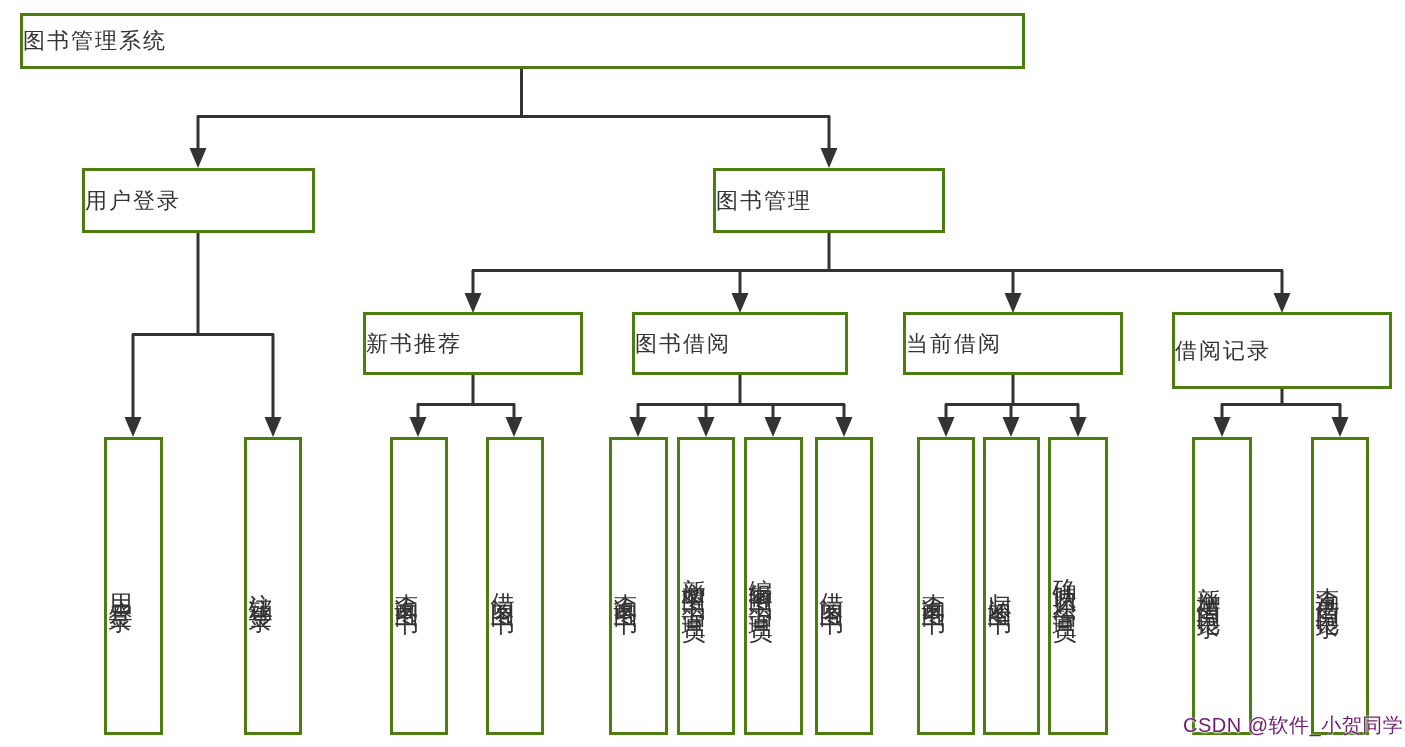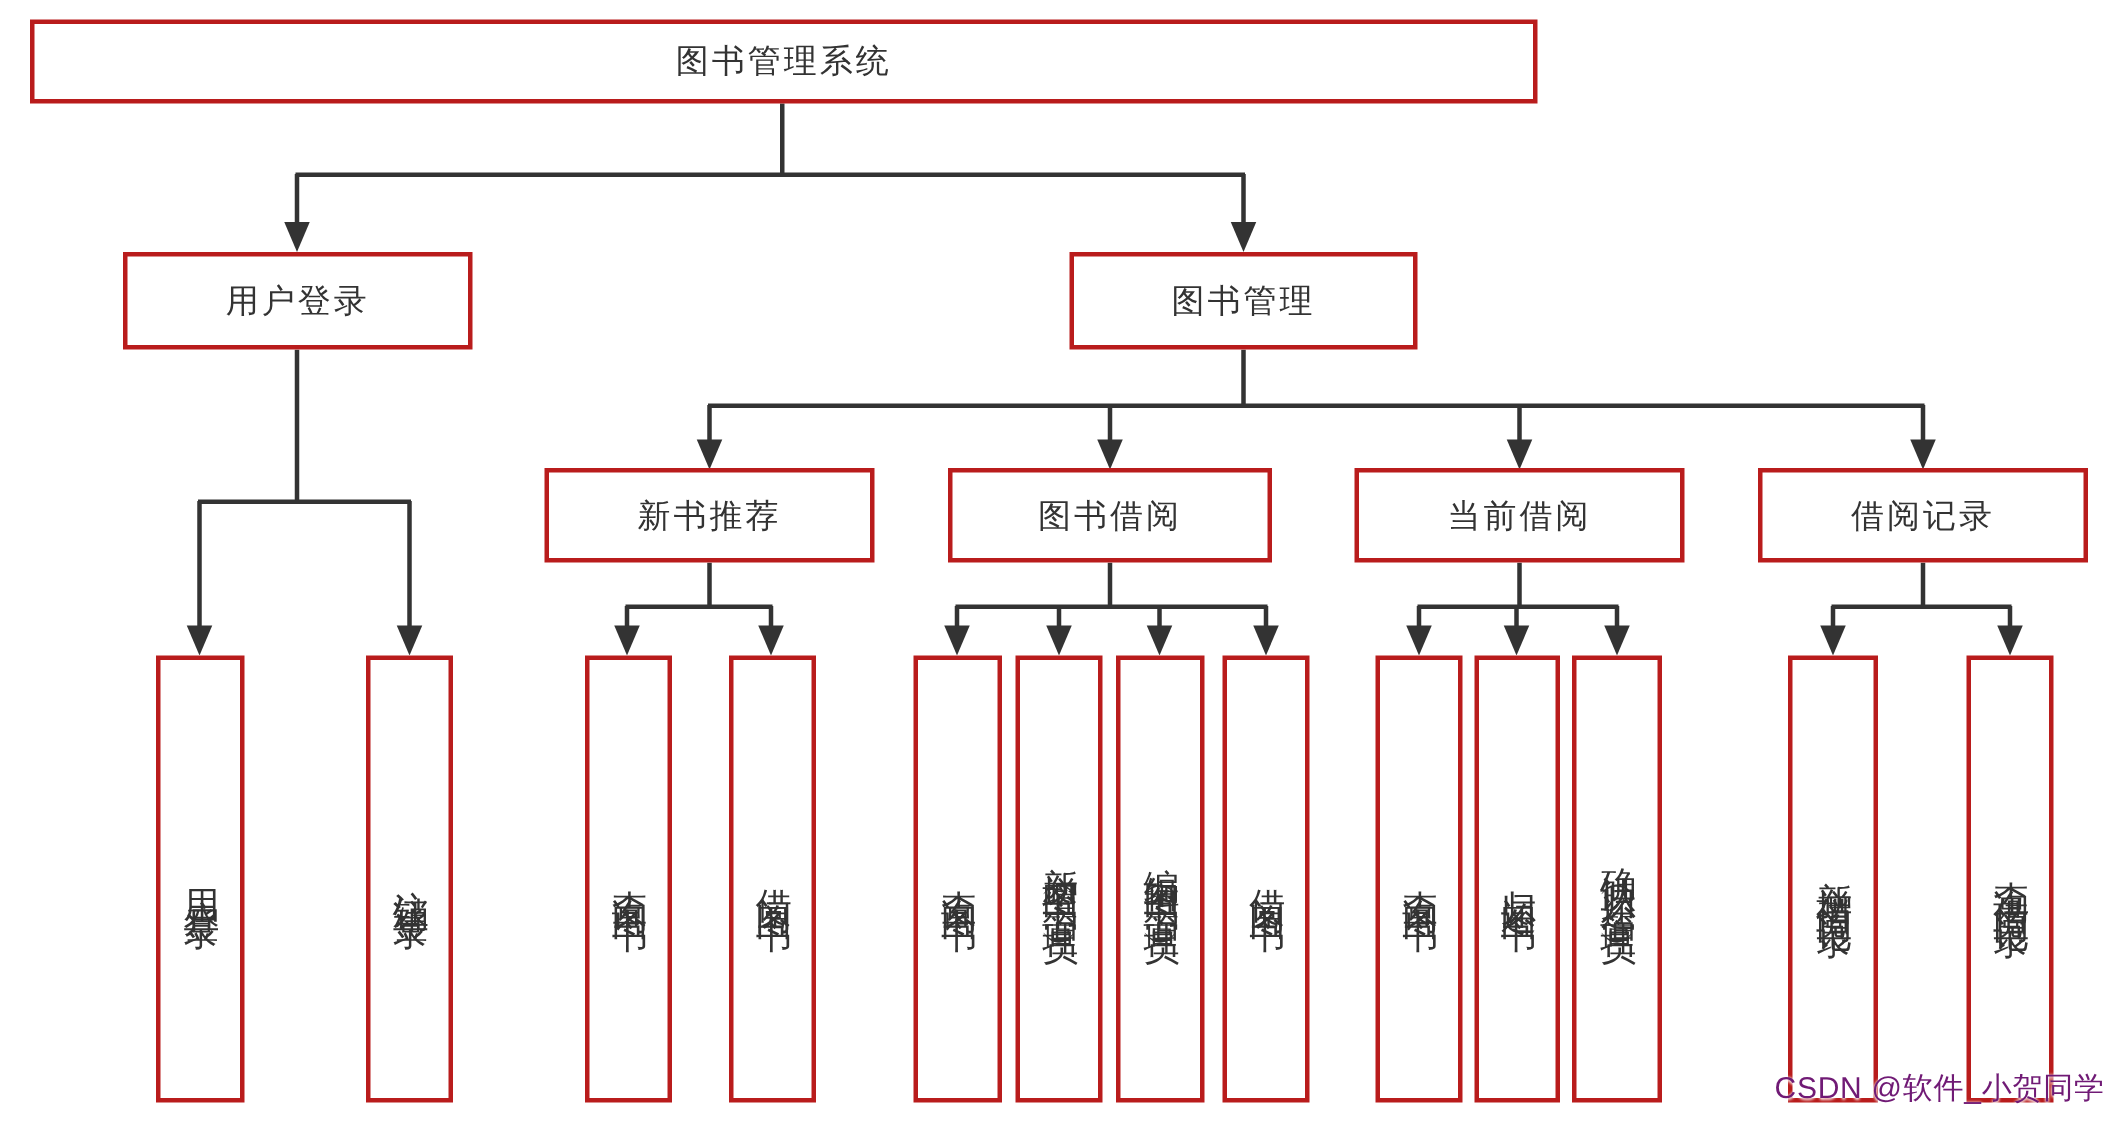--- a/index.html
+++ b/index.html
@@ -4,22 +4,22 @@
 <style>
   html,body { margin:0; padding:0; background:#fff; }
   .canvas {
     position:relative; width:1405px; height:747px; background:#ffffff;
     font-family:"Liberation Sans","DejaVu Sans",sans-serif; color:#333;
     overflow:hidden;
   }
   svg.connectors { position:absolute; left:0; top:0; z-index:1; }
   .node {
     position:absolute; box-sizing:border-box; background:#fff;
-    border:3px solid #b91c1c; z-index:2;
-    display:flex; align-items:center; justify-content:center;
+    border:3px solid #4d7c0f; z-index:2;
+    display:flex; align-items:center; 
   }
   .hnode { font-size:22px; letter-spacing:2px; }
   .vnode span {
     writing-mode:vertical-rl; text-orientation:mixed;
     font-size:24px; letter-spacing:6px; line-height:1.15;
   }
   .vnode { font-size:24px; }
   .watermark {
     position:absolute; left:1183px; top:712px; z-index:5;
     font-size:20px; color:#701a75; letter-spacing:0.5px; white-space:nowrap;
@@ -84,21 +84,21 @@
 
   <div class="node hnode" style="left:713px;top:168px;width:232px;height:65px">
     <span>图书管理</span>
   </div>
   <div class="node hnode" style="left:903px;top:312px;width:220px;height:63px">
     <span>当前借阅</span>
   </div>
   <div class="node hnode" style="left:632px;top:312px;width:216px;height:63px">
     <span>图书借阅</span>
   </div>
-  <div class="node hnode" style="left:1172px;top:312px;width:220px;height:63px">
+  <div class="node hnode" style="left:1172px;top:312px;width:220px;height:77px">
     <span>借阅记录</span>
   </div>
 
   <div class="node vnode" style="left:104px;top:437px;width:59px;height:298px">
     <span>用户登录</span>
   </div>
   <div class="node vnode" style="left:244px;top:437px;width:58px;height:298px">
     <span>注销登录</span>
   </div>
 

